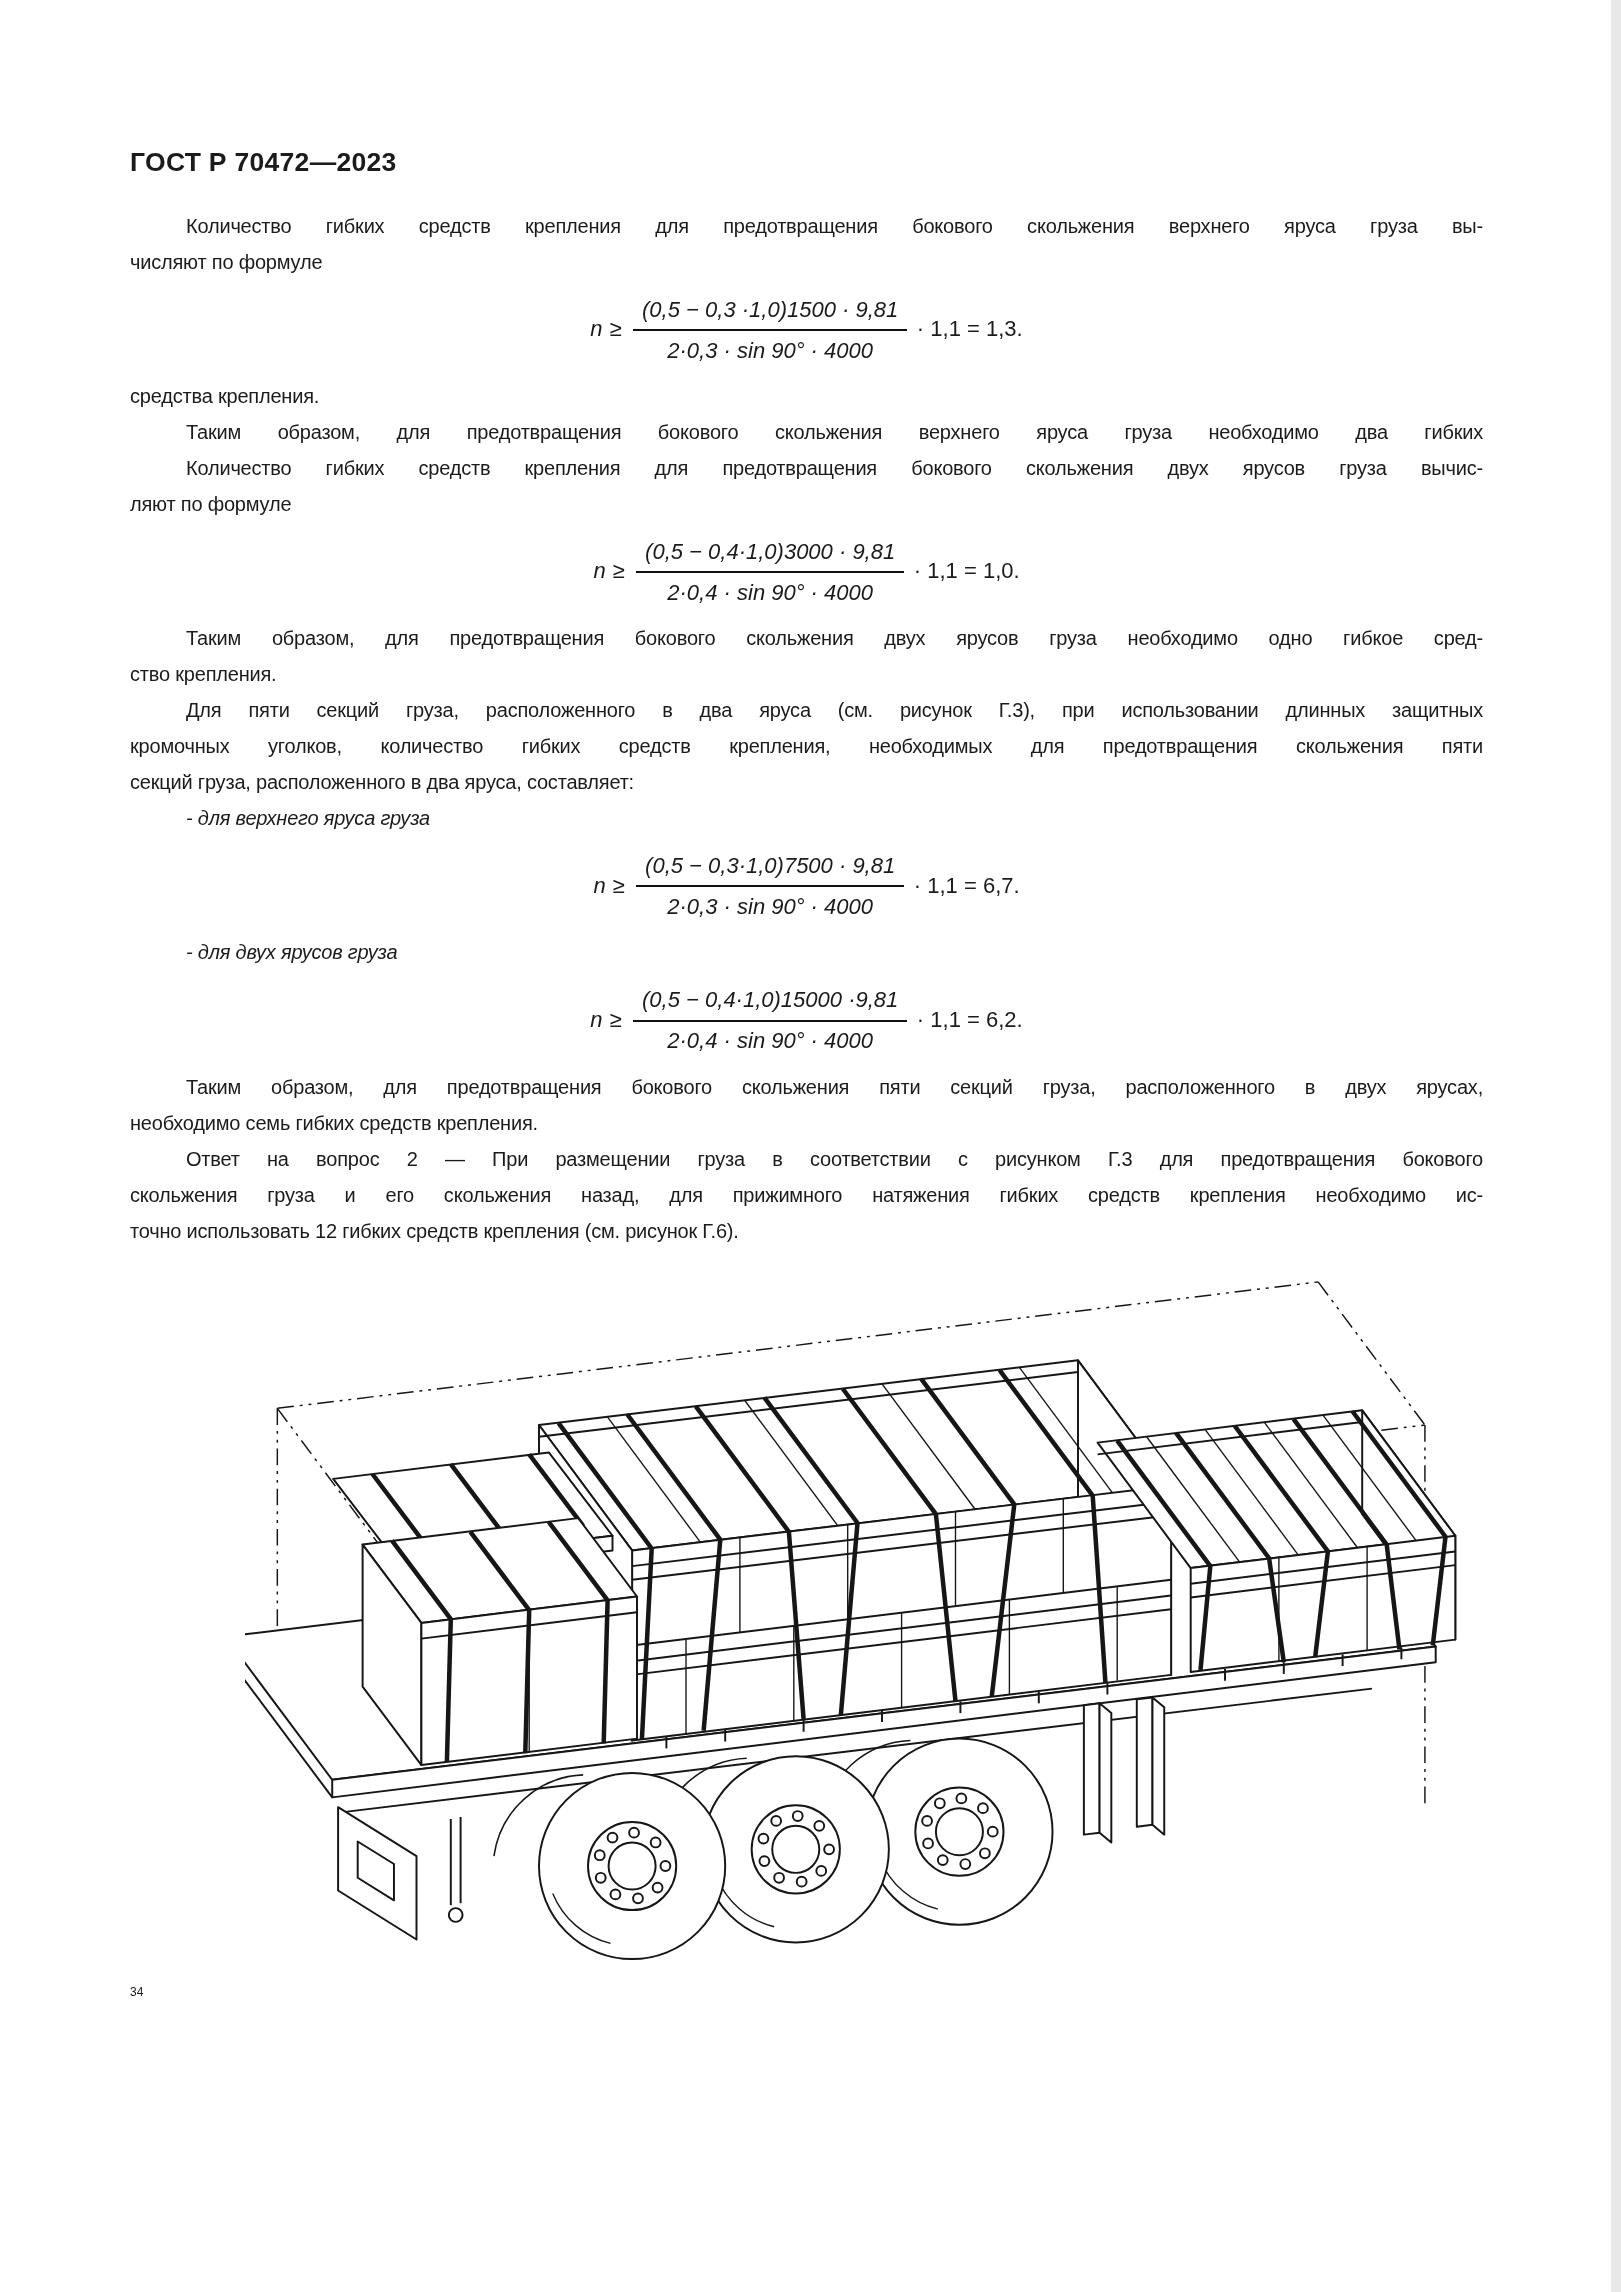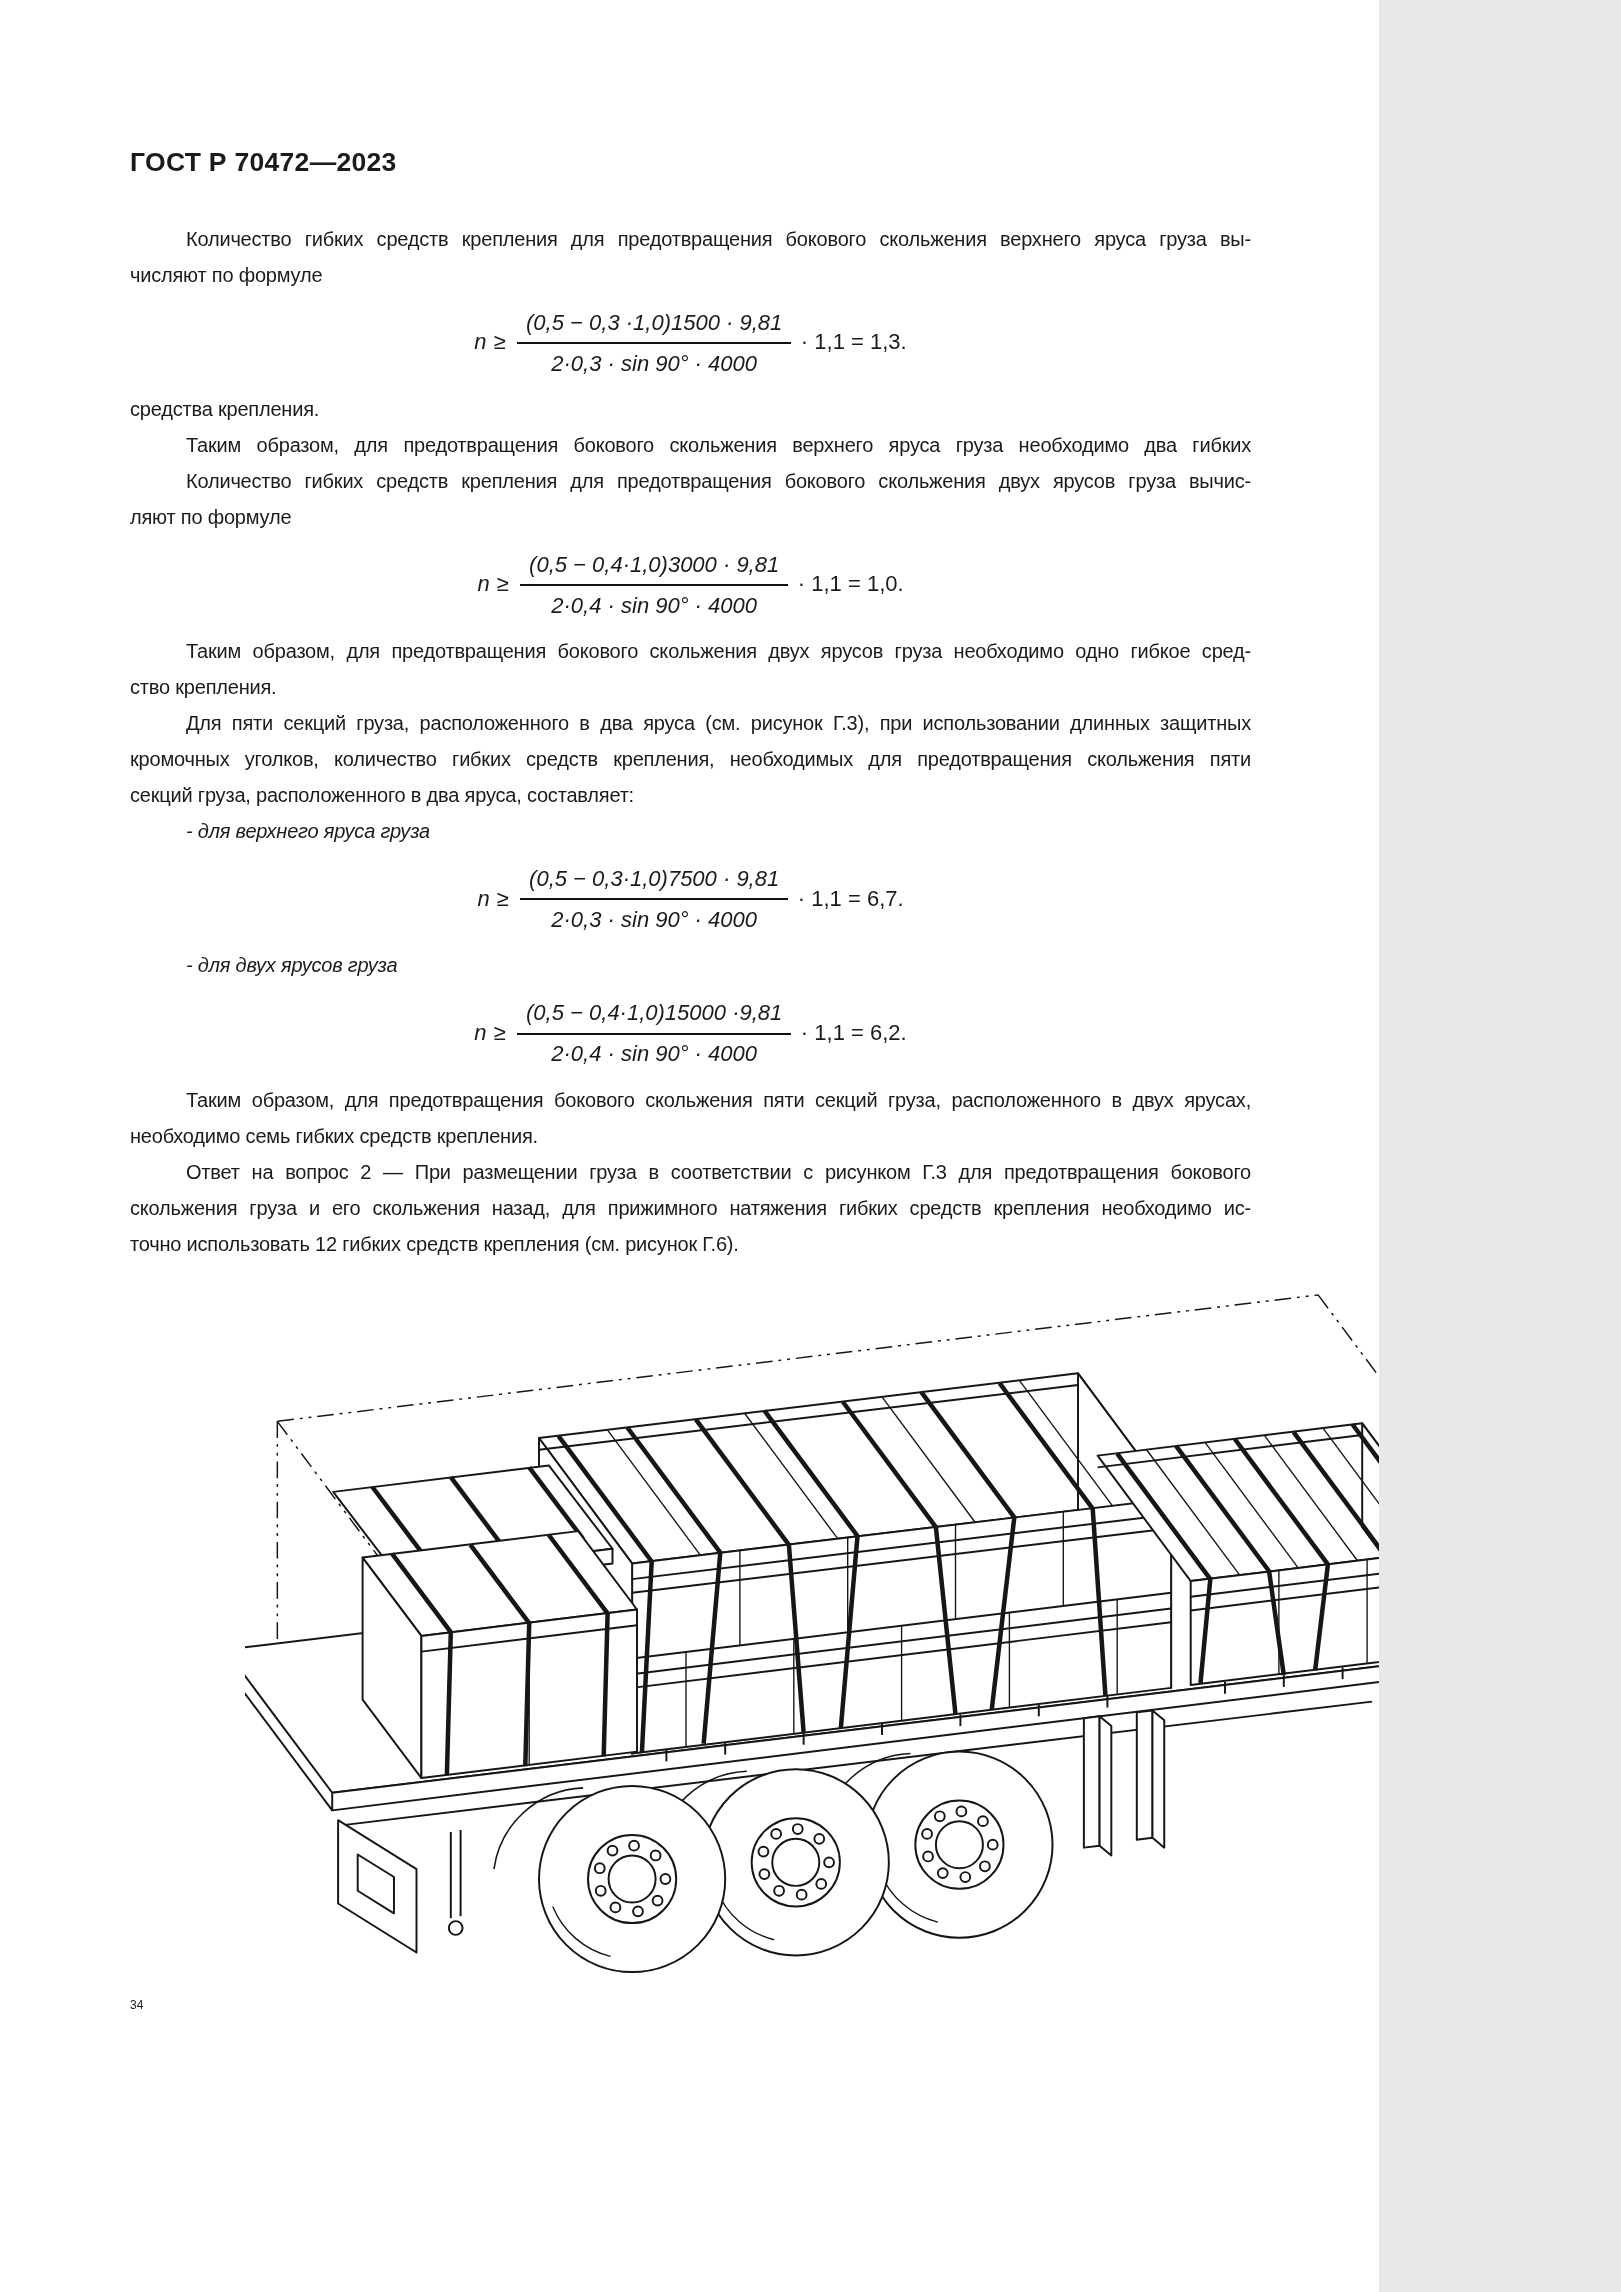--- a/index.html
+++ b/index.html
@@ -1,22 +1,22 @@
 <!DOCTYPE html>
 <html><head>
 <meta charset="utf-8">
 <style>
   html,body{margin:0;padding:0;background:#e8e8e8;}
   .sheet{
-    position:relative;width:1379px;height:2293px;background:#ffffff;
+    position:relative;width:1611px;height:2293px;background:#ffffff;
     font-family:"Liberation Sans",sans-serif;color:#1b1b1b;overflow:hidden;
   }
   .inner{padding:147px 128px 0 130px;}
   .doc-header{font-weight:bold;font-size:26.5px;letter-spacing:0.3px;}
-  .textcol{margin-top:43px;font-size:20px;line-height:36px;letter-spacing:-0.2px;}
+  .textcol{margin-top:30px;font-size:20px;line-height:36px;letter-spacing:-0.2px;}
   .ln{text-align:justify;}
   .ln.fill{text-align-last:justify;}
   .ln.first{text-indent:56px;}
   .li{padding-left:56px;font-style:italic;}
   .formula{
     display:flex;justify-content:center;align-items:center;
     margin:13.7px 0;font-size:22px;line-height:1.25;letter-spacing:0;
   }
   .f-var{font-style:italic;margin-right:6.9px;}
   .f-rel{margin-right:8.8px;}

